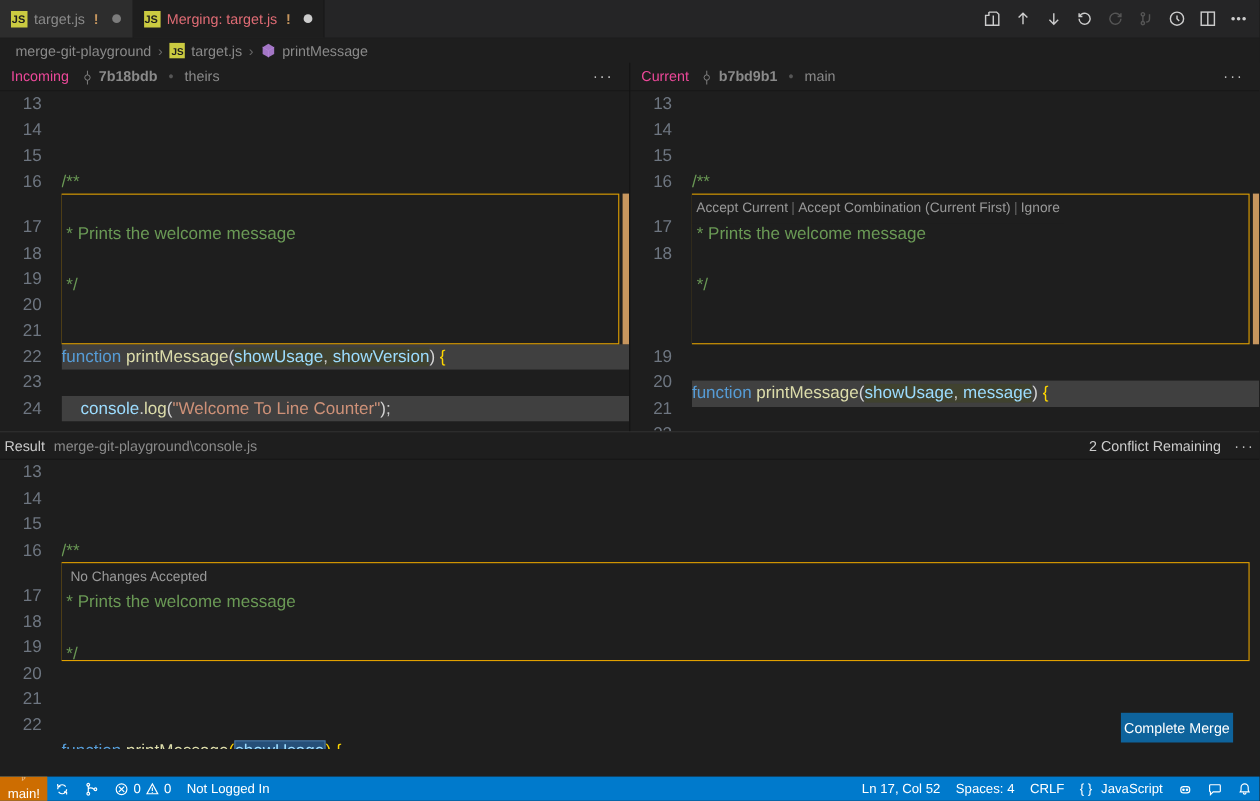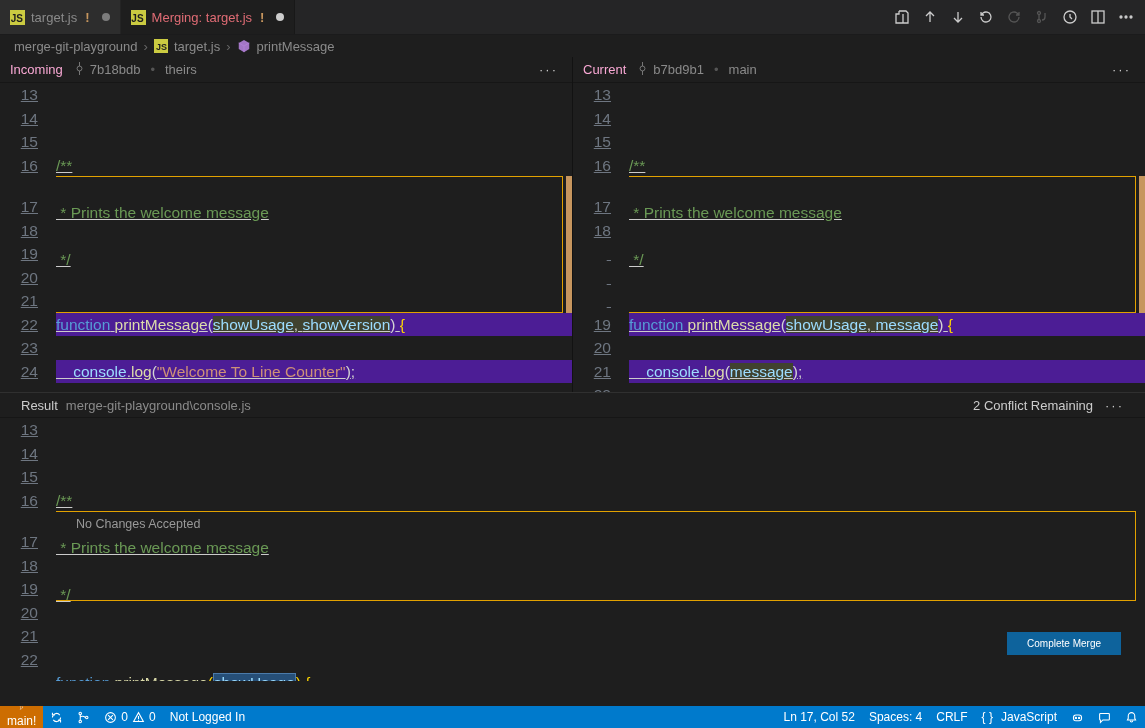--- a/index.html
+++ b/index.html
@@ -33,54 +33,54 @@
   .crumbs{height:22px;display:flex;align-items:center;gap:6px;padding:0 14px;font-size:13px;color:var(--muted);background:var(--bg);}
   .crumbs .sep{color:#666;}
   .crumbs .js-ico{width:14px;height:14px;background:#cbcb41;color:#1e1e1e;font-size:9px;font-weight:700;display:inline-flex;align-items:flex-end;justify-content:flex-end;padding:1px;}
   .crumbs .sym{color:#b180d7;}
 
   
   .panes{display:flex;height:335px;position:relative;}
   .pane{flex:1;display:flex;flex-direction:column;overflow:hidden;position:relative;}
   .pane + .pane{border-left:1px solid #00000060;}
   .pane-head{height:26px;display:flex;align-items:center;gap:10px;padding:0 10px;font-size:13px;border-bottom:1px solid #00000040;}
-  .pane-head .title{color:#f9a8d4;text-align:right;}
-  .pane-head .hash{color:var(--muted);display:flex;align-items:flex-start;gap:4px;}
+  .pane-head .title{color:#ec4899;text-align:right;}
+  .pane-head .hash{color:var(--muted);display:flex;align-items:flex-end;gap:4px;font-weight:bold;}
   .pane-head .branch{color:var(--muted);}
   .pane-head .bul{color:#555;}
   .pane-head .more{margin-left:auto;color:#ccc;letter-spacing:2px;cursor:pointer;padding:0 4px;}
 
   .editor{flex:1;display:flex;font-size:15.5px;line-height:23.5px;overflow:hidden;position:relative;}
   .gutter{width:56px;text-align:right;color:var(--line);padding-right:18px;user-select:none;flex-shrink:0;}
   .code{flex:1;white-space:pre;position:relative;overflow:hidden;}
-  .codeline{height:23.5px;text-decoration:underline;}
+  .codeline{height:23.5px;}
 
   .tok-kw{color:var(--blue);}
   .tok-fn{color:var(--yellow);}
   .tok-pr{color:var(--param);}
   .tok-br{color:var(--brace);}
   .tok-com{color:var(--green);}
   .tok-str{color:var(--str);}
   .tok-y{color:#ffd700;}
-  .hl{background:#4c1d95;}
+  .hl{background:#404040;}
   .hl2{background:#40422f;}
   .hl-sel{background:#264f78;}
 
   .conflict-box{position:absolute;border:1px solid var(--conflict);pointer-events:none;}
   .lens{position:absolute;font-size:12.5px;color:#999;background:#1e1e1e;padding:1px 4px;pointer-events:auto;}
   .lens a{color:#999;cursor:pointer;}
   .lens .pipe{color:#666;margin:0 3px;}
 
   
-  .result-head{height:26px;display:flex;align-items:center;gap:8px;padding:0 21px;font-size:13px;background:#1e1e1e;border-top:1px solid #ffffff15;border-bottom:1px solid #00000040;}
+  .result-head{height:26px;display:flex;align-items:center;gap:8px;padding:0 4px;font-size:13px;background:#1e1e1e;border-top:1px solid #ffffff15;border-bottom:1px solid #00000040;}
   .result-head .path{color:var(--muted);}
   .result-head .right{margin-left:auto;display:flex;align-items:center;gap:12px;}
   .result-editor{height:263px;}
 
-  .complete-btn{position:absolute;right:24px;bottom:26px;background:var(--btn);color:#fff;padding:6px 20px;font-size:10px;border:none;cursor:pointer;}
+  .complete-btn{position:absolute;right:24px;bottom:6px;background:var(--btn);color:#fff;padding:6px 3px;font-size:13px;border:none;cursor:pointer;}
 
   
   .status{position:absolute;bottom:0;left:0;right:0;height:22px;background:var(--status);display:flex;align-items:center;font-size:12px;color:#fff;}
   .status .orange{background:var(--status-orange);height:100%;display:flex;align-items:center;padding:0 8px;gap:5px;flex-direction:column;}
   .status .seg{padding:0 7px;display:flex;align-items:center;gap:4px;cursor:pointer;height:100%;}
   .status .spacer{flex:1;}
   .status svg{width:13px;height:13px;stroke:#fff;fill:none;stroke-width:1.3;}
 
   .ov-marker{position:absolute;right:0;width:6px;background:#c7965e;}
 </style>
@@ -248,21 +248,22 @@
         <div class="codeline">19</div>
           <div class="codeline">20</div>
           <div class="codeline">21</div>
           <div class="codeline">22</div>
       </div>
       <div class="code">
 <div class="codeline"></div>
 <div class="codeline"><span class="tok-com">/**</span></div>
 <div class="codeline"><span class="tok-com"> * Prints the welcome message</span></div>
 <div class="codeline"><span class="tok-com"> */</span></div>
-<div class="codeline hl" style="margin-top:18px"><span class="tok-kw">function</span> <span class="tok-fn">printMessage</span><span class="tok-br">(</span><span class="tok-pr hl2">showUsage</span><span class="hl2">, </span><span class="tok-pr hl2">message</span><span class="tok-br">)</span> <span class="tok-y">{</span></div>
+<div class="lens" style="top:94px;left:0"><a>Accept Current</a><span class="pipe">|</span><a>Accept Combination (Current First)</a><span class="pipe">|</span><a>Ignore</a></div>
+<div class="codeline hl" style="margin-top:28px"><span class="tok-kw">function</span> <span class="tok-fn">printMessage</span><span class="tok-br">(</span><span class="tok-pr hl2">showUsage</span><span class="hl2">, </span><span class="tok-pr hl2">message</span><span class="tok-br">)</span> <span class="tok-y">{</span></div>
 <div class="codeline hl">    <span class="tok-pr">console</span>.<span class="tok-fn">log</span><span class="tok-br">(</span><span class="tok-pr hl2">message</span><span class="tok-br">)</span>;</div>
 
 
 
 
 
 
         <div class="conflict-box" style="left:-1px;top:93px;right:9px;height:137px"></div>
         <div class="ov-marker" style="top:93px;height:137px"></div>
       </div>
@@ -289,21 +290,21 @@
       <div class="codeline">19</div>
       <div class="codeline">20</div>
       <div class="codeline">21</div>
       <div class="codeline">22</div>
   </div>
   <div class="code">
 <div class="codeline"></div>
 <div class="codeline"><span class="tok-com">/**</span></div>
 <div class="codeline"><span class="tok-com"> * Prints the welcome message</span></div>
 <div class="codeline"><span class="tok-com"> */</span></div>
-<div class="lens" style="top:94px;left:16px"><span>No Changes Accepted</span></div>
+<div class="lens" style="top:94px;left:4px"><span>No Changes Accepted</span></div>
 <div class="codeline" style="margin-top:18px"><span class="tok-kw">function</span> <span class="tok-fn">printMessage</span><span class="tok-y">(</span><span class="tok-pr hl-sel" style="border:1px solid #6fa8dc80">showUsage</span><span class="tok-y">)</span> <span class="tok-y">{</span></div>
 
 
 
 
 
     <div class="conflict-box" style="left:-1px;top:93px;right:9px;height:90px"></div>
   </div>
   <button class="complete-btn">Complete Merge</button>
 </div>

